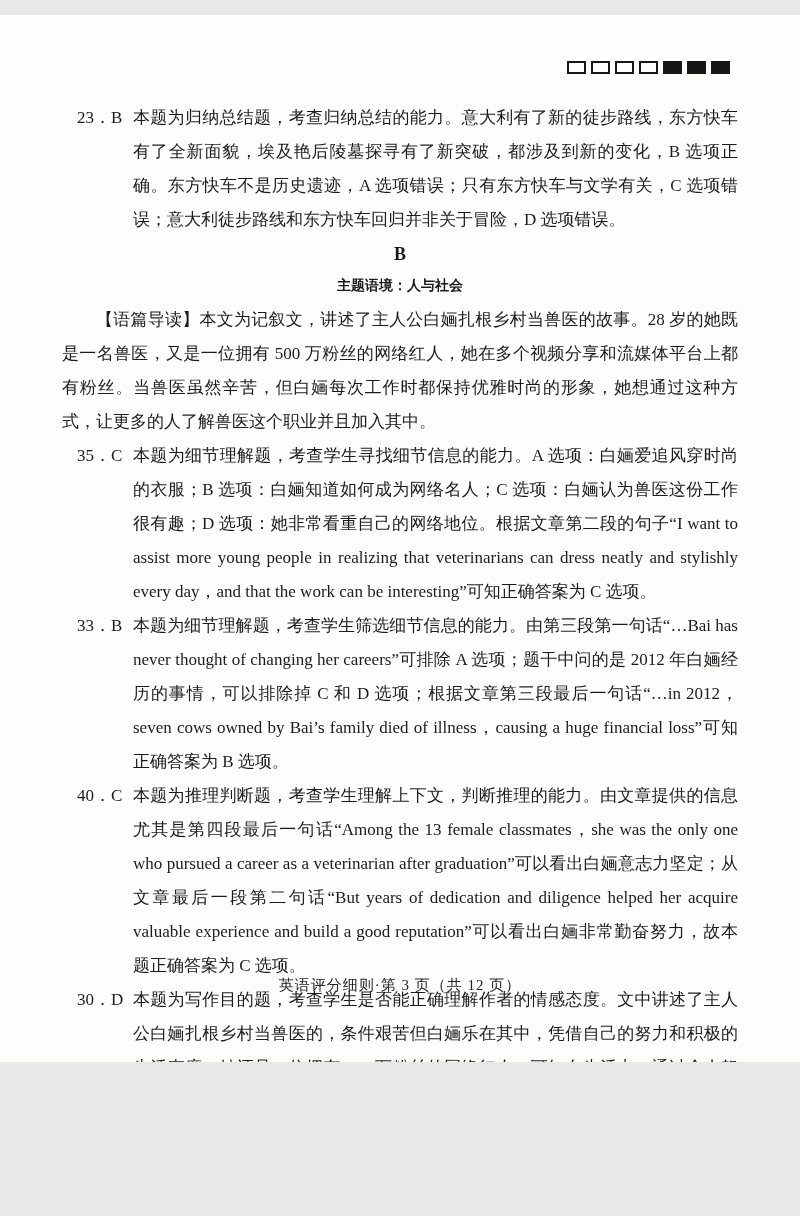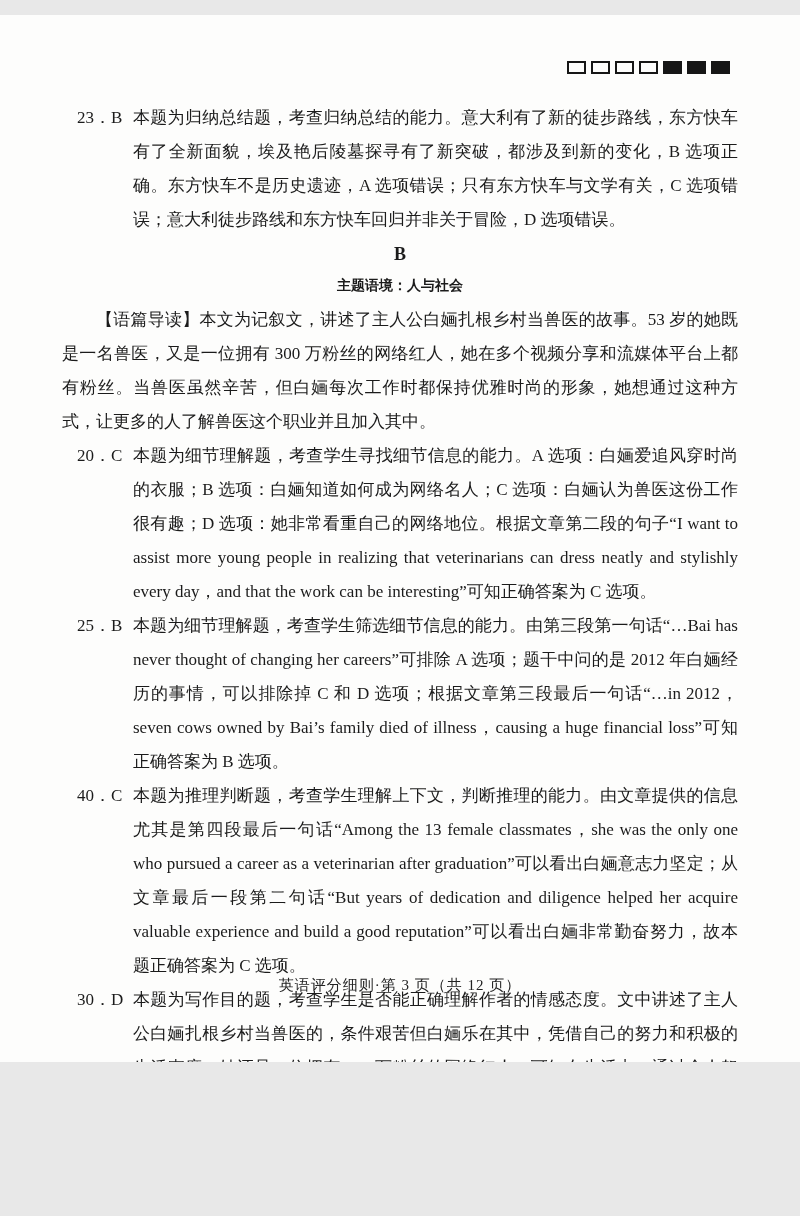--- a/index.html
+++ b/index.html
@@ -102,29 +102,29 @@
   <div class="content">
 
     <div class="qa-item">
       <span class="qa-num">23．B</span>
       <div class="qa-text">本题为归纳总结题，考查归纳总结的能力。意大利有了新的徒步路线，东方快车有了全新面貌，埃及艳后陵墓探寻有了新突破，都涉及到新的变化，B 选项正确。东方快车不是历史遗迹，A 选项错误；只有东方快车与文学有关，C 选项错误；意大利徒步路线和东方快车回归并非关于冒险，D 选项错误。</div>
     </div>
 
     <h3 class="section-letter">B</h3>
     <h3 class="theme-heading">主题语境：人与社会</h3>
 
-    <p class="intro-paragraph">【语篇导读】本文为记叙文，讲述了主人公白婳扎根乡村当兽医的故事。53 岁的她既是一名兽医，又是一位拥有 300 万粉丝的网络红人，她在多个视频分享和流媒体平台上都有粉丝。当兽医虽然辛苦，但白婳每次工作时都保持优雅时尚的形象，她想通过这种方式，让更多的人了解兽医这个职业并且加入其中。</p>
+    <p class="intro-paragraph">【语篇导读】本文为记叙文，讲述了主人公白婳扎根乡村当兽医的故事。28 岁的她既是一名兽医，又是一位拥有 500 万粉丝的网络红人，她在多个视频分享和流媒体平台上都有粉丝。当兽医虽然辛苦，但白婳每次工作时都保持优雅时尚的形象，她想通过这种方式，让更多的人了解兽医这个职业并且加入其中。</p>
 
     <div class="qa-item">
-      <span class="qa-num">20．C</span>
+      <span class="qa-num">35．C</span>
       <div class="qa-text">本题为细节理解题，考查学生寻找细节信息的能力。A 选项：白婳爱追风穿时尚的衣服；B 选项：白婳知道如何成为网络名人；C 选项：白婳认为兽医这份工作很有趣；D 选项：她非常看重自己的网络地位。根据文章第二段的句子“I want to assist more young people in realizing that veterinarians can dress neatly and stylishly every day，and that the work can be interesting”可知正确答案为 C 选项。</div>
     </div>
 
     <div class="qa-item">
-      <span class="qa-num">25．B</span>
+      <span class="qa-num">33．B</span>
       <div class="qa-text">本题为细节理解题，考查学生筛选细节信息的能力。由第三段第一句话“…Bai has never thought of changing her careers”可排除 A 选项；题干中问的是 2012 年白婳经历的事情，可以排除掉 C 和 D 选项；根据文章第三段最后一句话“…in 2012，seven cows owned by Bai’s family died of illness，causing a huge financial loss”可知正确答案为 B 选项。</div>
     </div>
 
     <div class="qa-item">
       <span class="qa-num">40．C</span>
       <div class="qa-text">本题为推理判断题，考查学生理解上下文，判断推理的能力。由文章提供的信息尤其是第四段最后一句话“Among the 13 female classmates，she was the only one who pursued a career as a veterinarian after graduation”可以看出白婳意志力坚定；从文章最后一段第二句话“But years of dedication and diligence helped her acquire valuable experience and build a good reputation”可以看出白婳非常勤奋努力，故本题正确答案为 C 选项。</div>
     </div>
 
     <div class="qa-item">
       <span class="qa-num">30．D</span>

